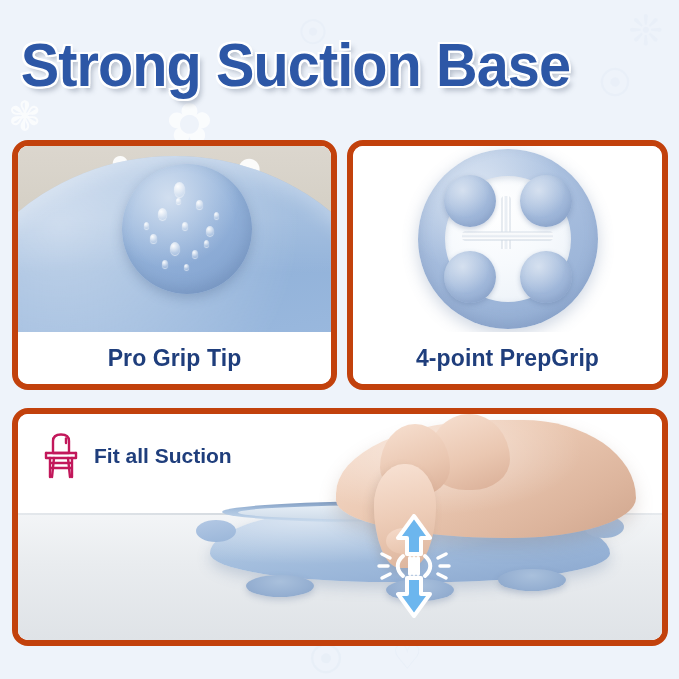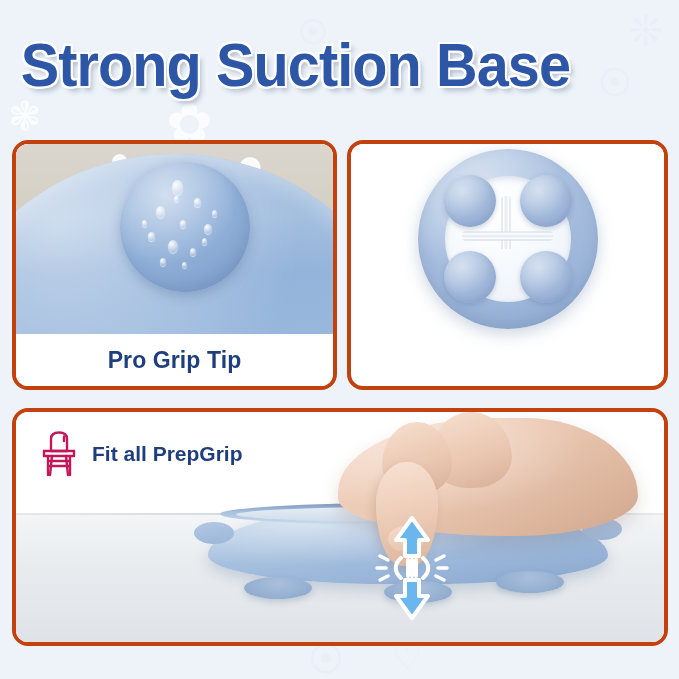--- a/index.html
+++ b/index.html
@@ -39,21 +39,21 @@
       -2px -2px 0 #ffffff, 2px -2px 0 #ffffff,
       -2px 2px 0 #ffffff, 2px 2px 0 #ffffff,
        4px 5px 5px rgba(120,130,150,.45);
     white-space:nowrap;
   }
 
   
   .panel {
     position:absolute;
     background:#ffffff;
-    border:4px solid #c2410c;
+    border:6px solid #c2410c;
     border-radius:16px;
     overflow:hidden;
     z-index:1;
   }
   .panel-top-left  { left:12px;  top:140px; width:325px; height:250px; }
   .panel-top-right { left:347px; top:140px; width:321px; height:250px; }
   .panel-bottom    { left:12px;  top:408px; width:656px; height:238px; }
   .caption {
     position:absolute; bottom:0; left:0; right:0; height:52px;
     display:flex; align-items:center; justify-content:center;
@@ -292,20 +292,21 @@
         <div class="cross-v"></div>
         <div class="cross-h"></div>
       </div>
       <div class="pad tl"></div>
       <div class="pad tr"></div>
       <div class="pad bl"></div>
       <div class="pad br"></div>
     </div>
   </div>
 
+  <div class="caption">4-point PrepGrip</div>
 </div>
 
 <div class="panel panel-bottom">
 
   <div class="bottom-scene">
     <div class="table-surface"></div>
     <div class="table-edge"></div>
 
     <div class="plate">
       <div class="plate-body"></div>
@@ -361,17 +362,17 @@
             <path d="M8 26 L8 45"></path>
             <path d="M30 26 L30 45"></path>
             <path d="M12 26 L10 45"></path>
             <path d="M26 26 L28 45"></path>
             <path d="M9 36 L29 36"></path>
             <path d="M9.5 31 L28.5 31"></path>
           </g>
         </svg>
       </div>
       <div class="fit-text">
-        <div>Fit all PrepGrip</div>
+        <div>Fit all Suction</div>
       </div>
     </div>
   </div>
 </div>
 
 </body></html>

